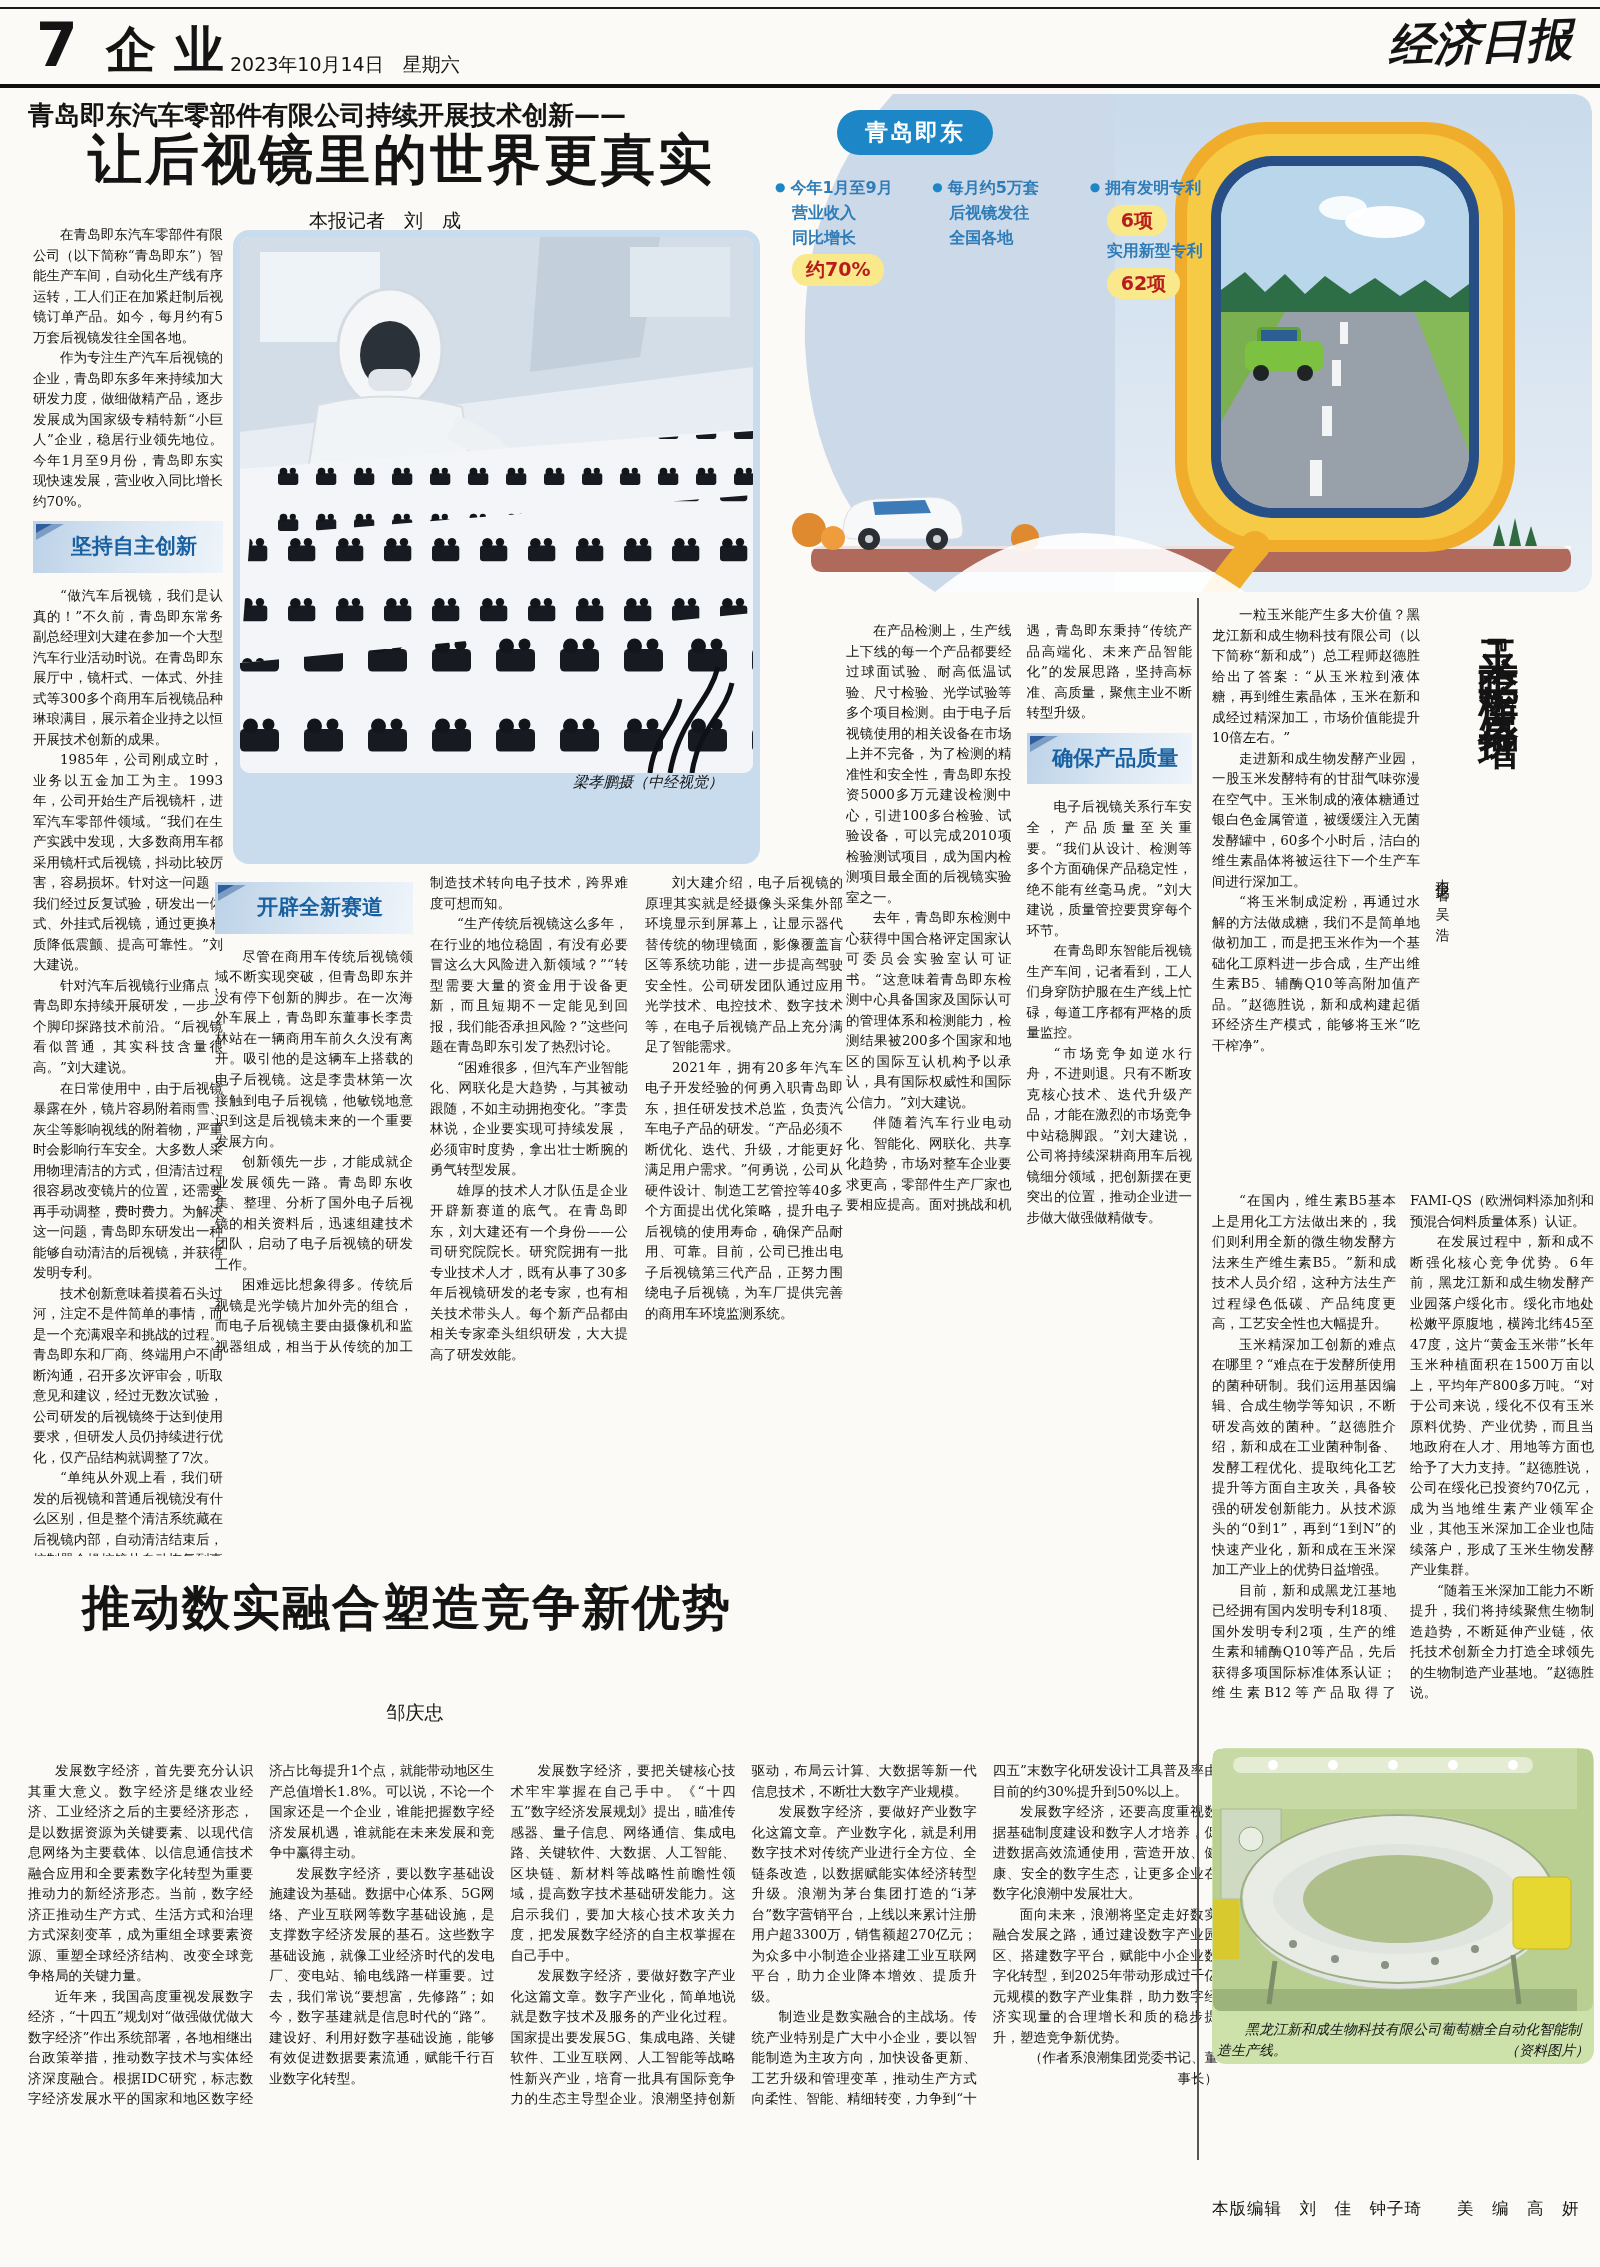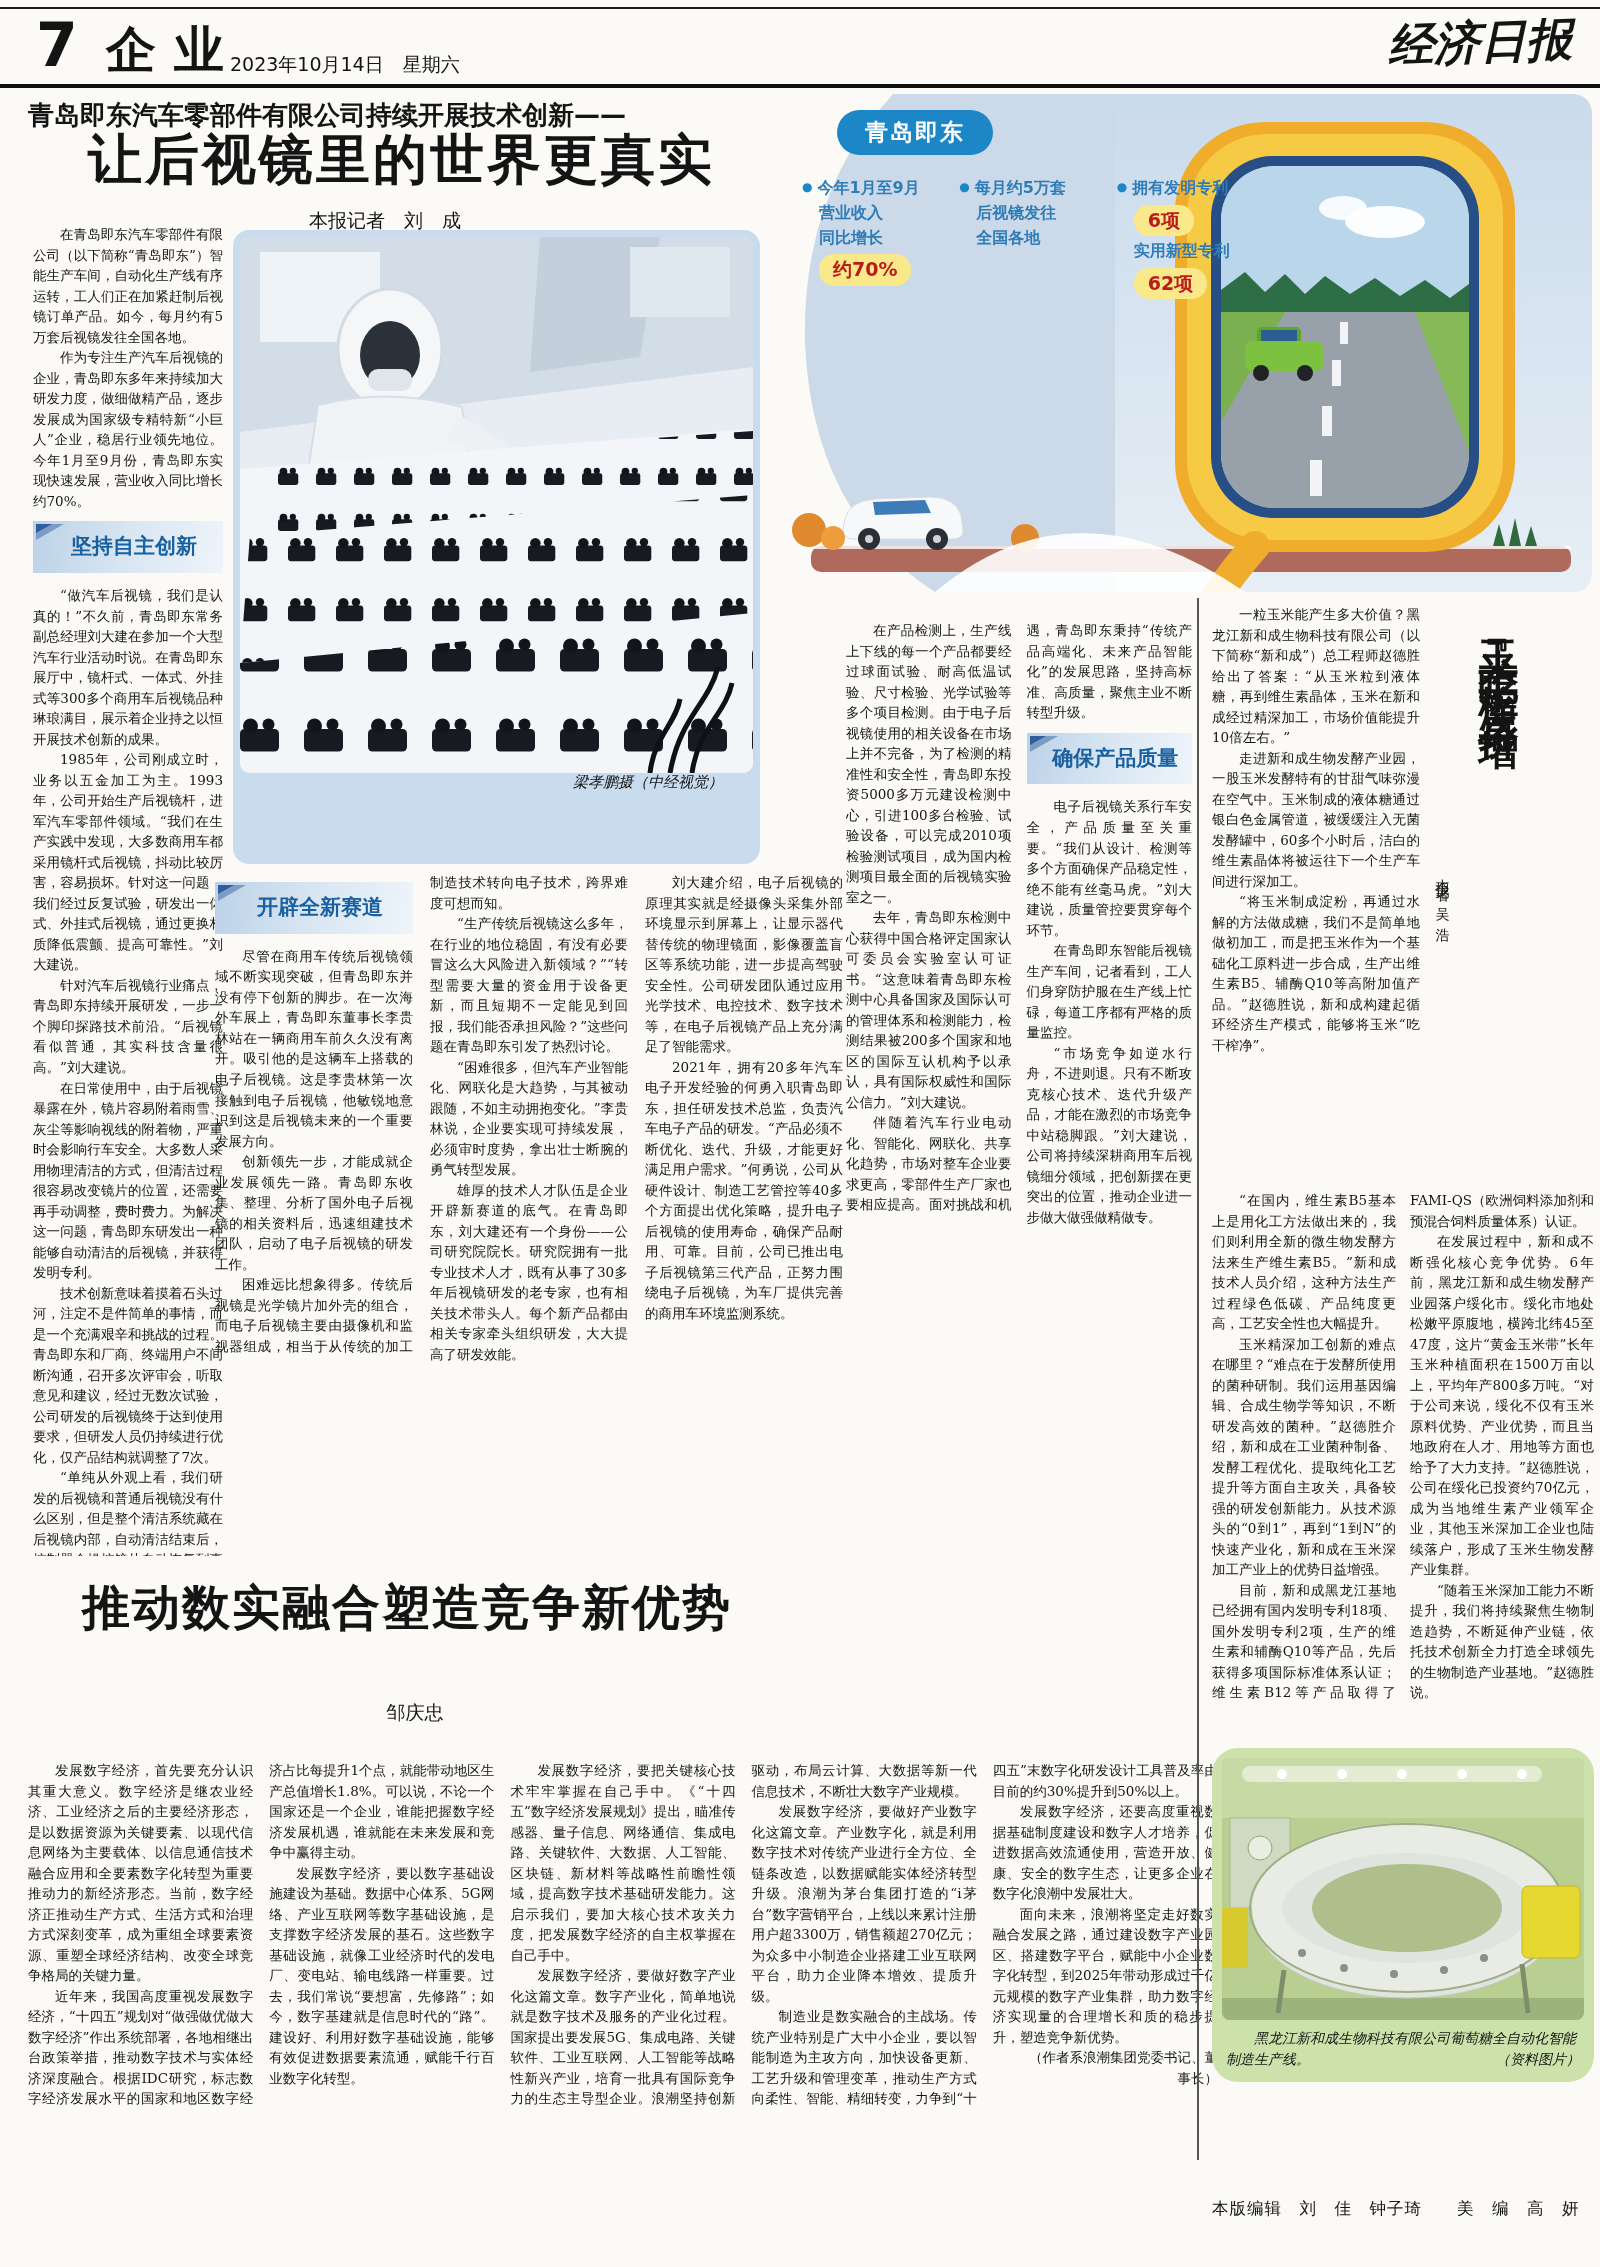--- a/index.html
+++ b/index.html
@@ -41,21 +41,21 @@
   .photo-frame{border-radius:10px;overflow:hidden;height:536px;background:#e7edf2;}
   .photo-frame svg{display:block;}
   .photo-caption{font-size:15px;font-style:italic;margin:7px 14px 0;line-height:1.45;text-indent:2em;}
   .photo-credit{text-align:right;padding-right:30px;font-size:15px;font-style:italic;}
 
   
   .infographic{left:775px;top:94px;width:817px;height:498px;}
   .infographic svg{position:absolute;left:0;top:0;}
   .badge{position:absolute;left:62px;top:16px;background:#1d86c6;color:#fff;font-weight:800;
          font-size:23px;padding:7px 28px;border-radius:28px;letter-spacing:2px;}
-  .info-stats{position:absolute;left:27px;top:82px;width:448px;display:flex;gap:24px;}
+  .info-stats{position:absolute;left:0;top:82px;width:448px;display:flex;gap:24px;}
   .stat{flex:1;color:#2e7cb8;font-weight:600;font-size:16px;line-height:1.55;
         font-family:"DejaVu Sans","Liberation Sans",sans-serif;}
   .stat .sl{white-space:nowrap;}
   .stat .ind{padding-left:17px;}
   .dot{color:#1d86c6;font-size:12px;margin-right:5px;vertical-align:2px;}
   .pill{display:inline-block;background:#fae98b;border-radius:15px;padding:1px 14px;
         font-size:19px;font-weight:800;margin:4px 0 3px 17px;color:#b91c1c;}
 
   
   .bottom-title{left:62px;top:1576px;width:690px;text-align:center;font-size:48px;
@@ -65,22 +65,22 @@
   .attribution{text-align:right;text-indent:0;margin-top:6px;}
 
   
   .v-rule{left:1197px;top:598px;width:2px;height:1562px;background:#565656;}
   .corn-top{left:1212px;top:604px;width:208px;height:576px;}
   .corn-title{left:1472px;top:608px;height:580px;writing-mode:vertical-rl;text-orientation:upright;
               font-size:40px;font-weight:900;letter-spacing:9px;}
   .corn-byline{left:1434px;top:868px;height:200px;writing-mode:vertical-rl;text-orientation:upright;
                font-size:14px;letter-spacing:3px;}
   .corn-body{left:1212px;top:1190px;width:382px;height:548px;column-count:2;column-gap:14px;}
-  .corn-photo-panel{left:1212px;top:1748px;width:382px;background:#cde2aa;border-radius:26px;
-                    padding:10px;box-sizing:border-box;}
+  .corn-photo-panel{left:1212px;top:1748px;width:382px;background:#cde2aa;border-radius:14px;
+                    padding:1px;box-sizing:border-box;}
   .corn-photo-frame{border-radius:8px;overflow:hidden;height:262px;background:#b9cf92;}
   .corn-photo-frame svg{display:block;}
   .corn-caption{font-size:14px;font-style:italic;margin:8px 4px 2px;line-height:1.5;text-indent:2em;}
   .corn-credit{float:right;font-style:italic;}
   .editor-line{left:1212px;top:2198px;width:382px;font-size:16.5px;letter-spacing:1px;}
 </style>
 </head>
 <body>
 
 <div class="page">

